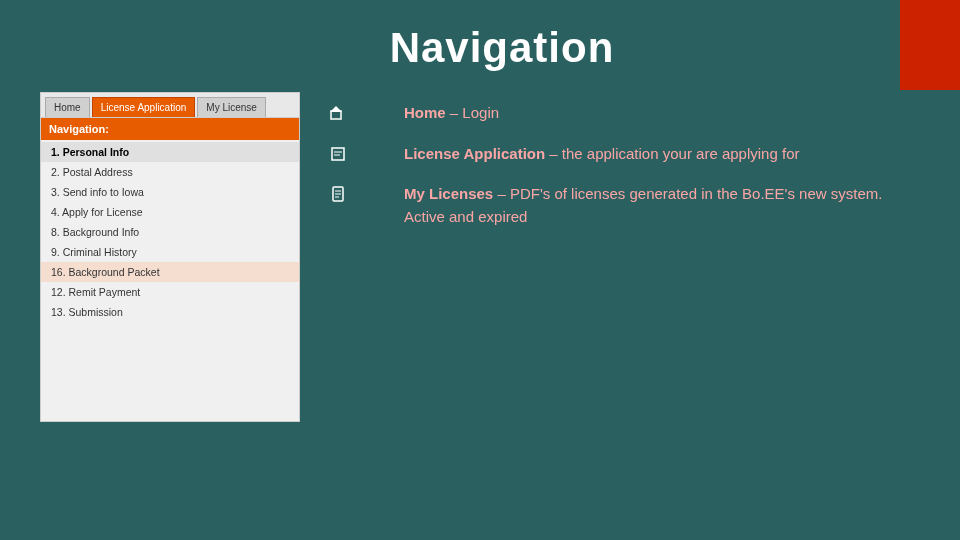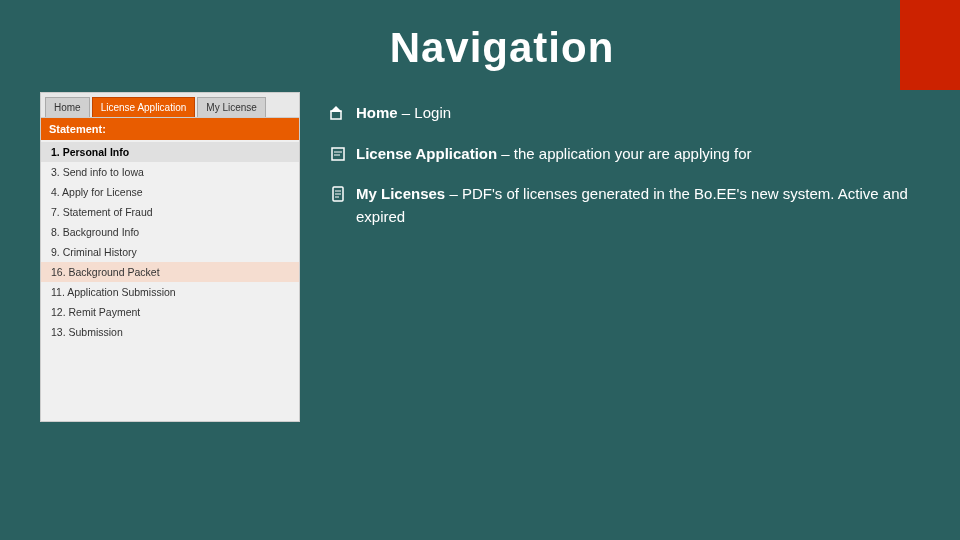--- a/index.html
+++ b/index.html
@@ -130,23 +130,24 @@
       height: 16px;
       margin-top: 3px;
     }
 
     .bullet-icon svg {
       width: 16px;
       height: 16px;
     }
 
     .bullet-text {
-      color: #ffffff;
+      color: #fca5a5;
       font-size: 15px;
       line-height: 1.5;
+      margin-left: 48px;
     }
 
     .bullet-text strong {
       font-weight: bold;
     }
   </style>
 </head>
 <body>
 
 <div class="red-rect"></div>
@@ -154,29 +155,28 @@
 <h1 class="page-title">Navigation</h1>
 
 <div class="content-area">
 
   <div class="nav-panel">
     <div class="tabs-bar">
       <div class="tab">Home</div>
       <div class="tab active">License Application</div>
       <div class="tab">My License</div>
     </div>
-    <div class="nav-header">Statement:</div>
+    <div class="nav-header">Navigation:</div>
     <div class="nav-item active">1. Personal Info</div>
+    <div class="nav-item">2. Postal Address</div>
     <div class="nav-item">3. Send info to Iowa</div>
     <div class="nav-item">4. Apply for License</div>
-    <div class="nav-item">7. Statement of Fraud</div>
     <div class="nav-item">8. Background Info</div>
     <div class="nav-item">9. Criminal History</div>
     <div class="nav-item highlighted">16. Background Packet</div>
-    <div class="nav-item">11. Application Submission</div>
     <div class="nav-item">12. Remit Payment</div>
     <div class="nav-item">13. Submission</div>
   </div>
 
   <div class="bullet-panel">
 
     <div class="bullet-item">
       <span class="bullet-icon">
         <svg viewBox="0 0 16 16" fill="#ffffff">
           <rect x="1" y="6" width="10" height="8" fill="none" stroke="#fff" stroke-width="1.5"></rect>

